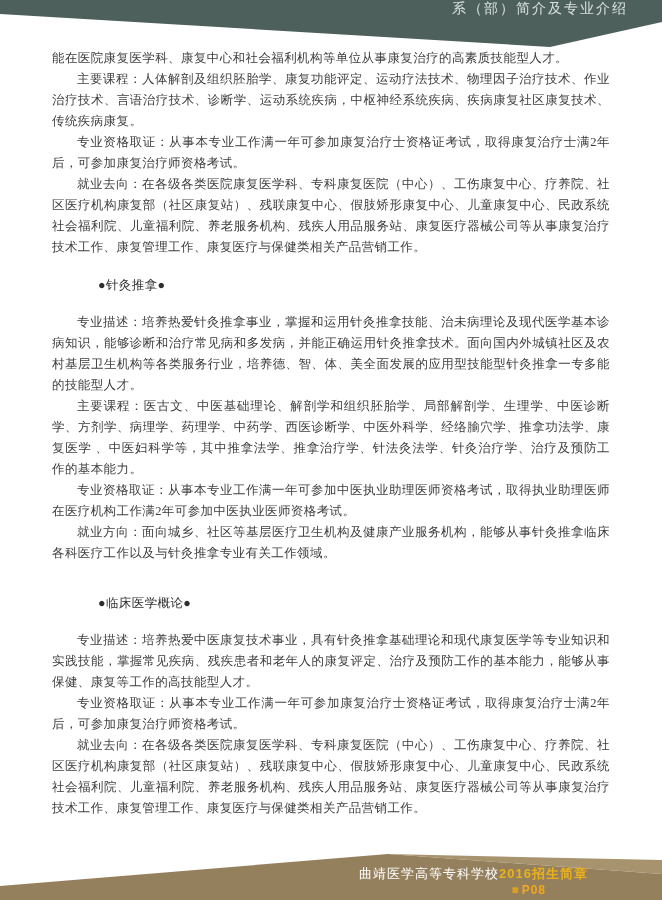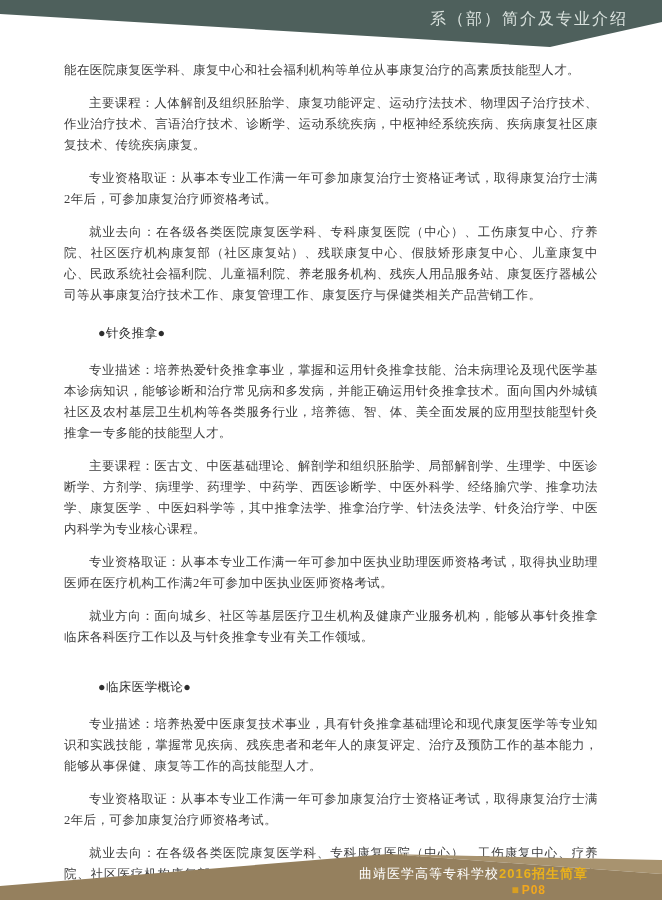--- a/index.html
+++ b/index.html
@@ -4,28 +4,28 @@
 <style>
   html,body { margin:0; padding:0; background:#ffffff; }
   .page {
     position:relative; width:662px; height:900px; overflow:hidden;
     background:#ffffff;
     font-family:"Liberation Serif","DejaVu Serif",serif;
   }
   
   .header-band { position:absolute; top:0; left:0; width:662px; height:50px; }
   .header-title {
-    position:absolute; top:9px; right:34px;
-    font-size:16px; letter-spacing:2px; color:#d9e1dd;
+    position:absolute; top:0; right:34px;
+    font-size:14px; letter-spacing:2px; color:#d9e1dd;
     font-family:Liberation Sans, sans-serif;
   }
   
   .content { position:absolute; top:48px; left:52px; width:558px; }
   .content p {
-    margin:12px; font-size:12.5px; line-height:21px; color:#3d3d3d;
+    margin:0; font-size:12.5px; line-height:21px; color:#3d3d3d;
     text-align:justify; letter-spacing:0.4px;
   }
   .content h2 {
     margin:16px; font-size:12.5px; line-height:21px; font-weight:500;
     color:#2e2e2e; text-indent:2.4em; letter-spacing:0.4px;
   }
   .ind  { text-indent:2em; }
   .ind1 { text-indent:1em; }
   .sec-b { margin-top:17px; }
   .sec-c { margin-top:29px; }
@@ -61,21 +61,21 @@
     <section>
       <p>能在医院康复医学科、康复中心和社会福利机构等单位从事康复治疗的高素质技能型人才。</p>
       <p class="ind">主要课程：人体解剖及组织胚胎学、康复功能评定、运动疗法技术、物理因子治疗技术、作业治疗技术、言语治疗技术、诊断学、运动系统疾病，中枢神经系统疾病、疾病康复社区康复技术、传统疾病康复。</p>
       <p class="ind">专业资格取证：从事本专业工作满一年可参加康复治疗士资格证考试，取得康复治疗士满2年后，可参加康复治疗师资格考试。</p>
       <p class="ind">就业去向：在各级各类医院康复医学科、专科康复医院（中心）、工伤康复中心、疗养院、社区医疗机构康复部（社区康复站）、残联康复中心、假肢矫形康复中心、儿童康复中心、民政系统社会福利院、儿童福利院、养老服务机构、残疾人用品服务站、康复医疗器械公司等从事康复治疗技术工作、康复管理工作、康复医疗与保健类相关产品营销工作。</p>
     </section>
 
     <section class="sec-b">
       <h2>●针灸推拿●</h2>
       <p class="ind">专业描述：培养热爱针灸推拿事业，掌握和运用针灸推拿技能、治未病理论及现代医学基本诊病知识，能够诊断和治疗常见病和多发病，并能正确运用针灸推拿技术。面向国内外城镇社区及农村基层卫生机构等各类服务行业，培养德、智、体、美全面发展的应用型技能型针灸推拿一专多能的技能型人才。</p>
-      <p class="ind">主要课程：医古文、中医基础理论、解剖学和组织胚胎学、局部解剖学、生理学、中医诊断学、方剂学、病理学、药理学、中药学、西医诊断学、中医外科学、经络腧穴学、推拿功法学、康复医学 、中医妇科学等，其中推拿法学、推拿治疗学、针法灸法学、针灸治疗学、中医内科学为专业核心课程。</p>
+      <p class="ind">主要课程：医古文、中医基础理论、解剖学和组织胚胎学、局部解剖学、生理学、中医诊断学、方剂学、病理学、药理学、中药学、西医诊断学、中医外科学、经络腧穴学、推拿功法学、康复医学 、中医妇科学等，其中推拿法学、推拿治疗学、针法灸法学、针灸治疗学、治疗及预防工作的基本能力。</p>
       <p class="ind">专业资格取证：从事本专业工作满一年可参加中医执业助理医师资格考试，取得执业助理医师在医疗机构工作满2年可参加中医执业医师资格考试。</p>
       <p class="ind">就业方向：面向城乡、社区等基层医疗卫生机构及健康产业服务机构，能够从事针灸推拿临床各科医疗工作以及与针灸推拿专业有关工作领域。</p>
     </section>
 
     <section class="sec-c">
       <h2>●临床医学概论●</h2>
       <p class="ind">专业描述：培养热爱中医康复技术事业，具有针灸推拿基础理论和现代康复医学等专业知识和实践技能，掌握常见疾病、残疾患者和老年人的康复评定、治疗及预防工作的基本能力，能够从事保健、康复等工作的高技能型人才。</p>
       <p class="ind">专业资格取证：从事本专业工作满一年可参加康复治疗士资格证考试，取得康复治疗士满2年后，可参加康复治疗师资格考试。</p>
       <p class="ind">就业去向：在各级各类医院康复医学科、专科康复医院（中心）、工伤康复中心、疗养院、社区医疗机构康复部（社区康复站）、残联康复中心、假肢矫形康复中心、儿童康复中心、民政系统社会福利院、儿童福利院、养老服务机构、残疾人用品服务站、康复医疗器械公司等从事康复治疗技术工作、康复管理工作、康复医疗与保健类相关产品营销工作。</p>
     </section>

